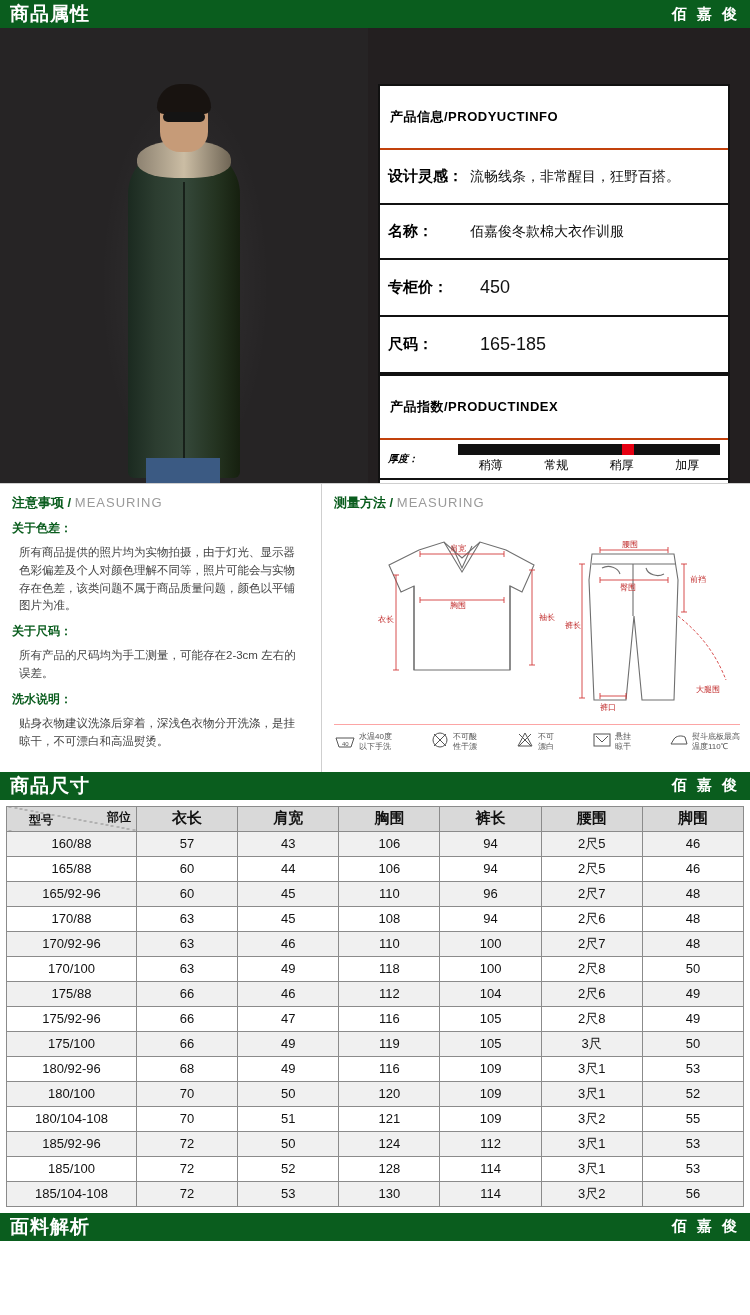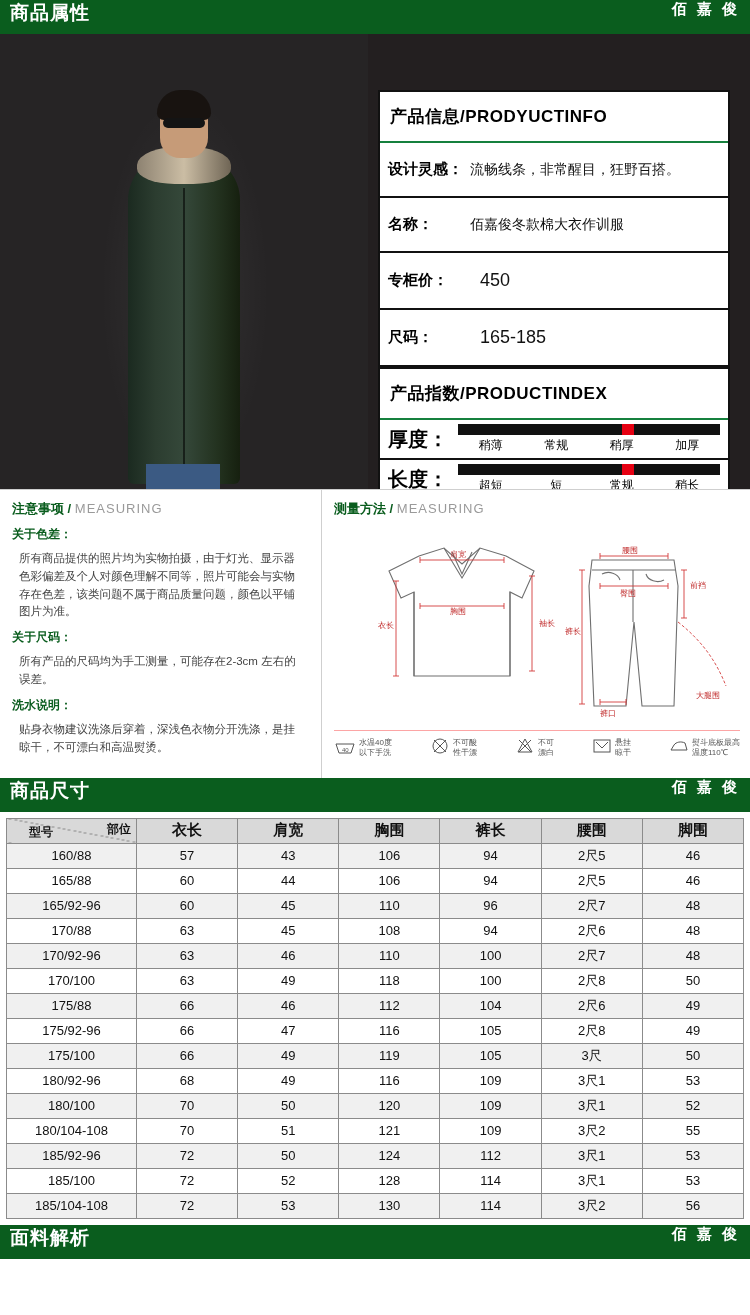--- a/index.html
+++ b/index.html
@@ -6,25 +6,25 @@
   html, body {
     margin: 0; padding: 0;
     width: 750px;
     background: #fff;
     font-family: "Liberation Sans", sans-serif;
   }
   .page { width: 750px; position: relative; }
 
   
   .bar {
-    height: 34px;
+    height: 28px;
     background: #0a5d1e;
     color: #fff;
     display: flex;
-    align-items: flex-start;
+    align-items: center;
     justify-content: space-between;
     padding: 0 10px;
     font-size: 19px;
     font-weight: bold;
     letter-spacing: 1px;
   }
   .bar .brand { font-size: 15px; letter-spacing: 3px; }
 
   
   .hero {
@@ -97,24 +97,24 @@
 
   
   .info-panel {
     position: absolute;
     left: 378px; top: 56px;
     width: 352px;
     background: #fff;
     border: 2px solid #111;
   }
   .info-title {
-    font-size: 17px;
+    font-size: 13px;
     font-weight: bold;
-    padding: 13px 10px;
-    border-bottom: 2px solid #15803d;
+    padding: 22px 10px;
+    border-bottom: 2px solid #c2410c;
     letter-spacing: .5px;
   }
   .info-row {
     display: flex;
     align-items: center;
     border-bottom: 2px solid #111;
     min-height: 38px;
     padding: 17px 8px;
   }
   .info-row:last-child { border-bottom: none; }
@@ -133,26 +133,27 @@
 
   
   .idx-row {
     display: flex;
     align-items: stretch;
     border-bottom: 2px solid #111;
     padding: 4px 8px 4px 8px;
   }
   .idx-row:last-child { border-bottom: none; }
   .idx-k {
-    font-size: 20px;
+    font-size: 10px;
     font-weight: bold;
     white-space: nowrap;
     width: 70px;
     display: flex;
     align-items: center;
+    font-style: italic;
   }
   .idx-body { flex: 1; }
   .idx-track {
     position: relative;
     height: 11px;
     background: #111;
     margin-bottom: 2px;
   }
   .idx-mark {
     position: absolute;

